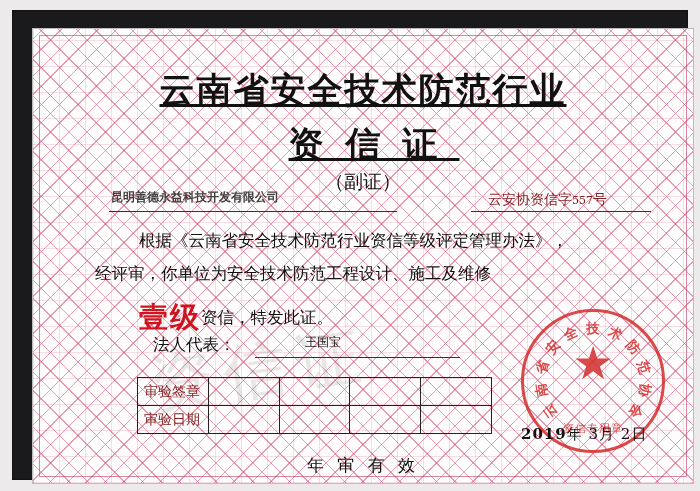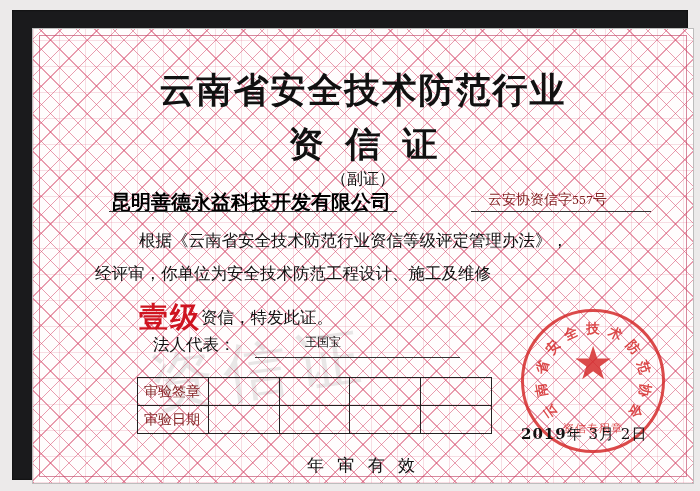--- a/index.html
+++ b/index.html
@@ -47,38 +47,39 @@
     white-space:nowrap;
     pointer-events:none;
   }
   .content{position:absolute;left:0;top:0;right:0;bottom:0;}
 
   .title1,.title2{
     text-align:center;
     font-family:"DejaVu Serif","Liberation Serif",serif;
     font-weight:bold;
     color:#111;
+    text-decoration:underline;
   }
   .title1{
     position:absolute;left:0;right:0;top:38px;
     font-size:35px;letter-spacing:2px;
   }
   .title2{
     position:absolute;left:0;right:0;top:92px;
     font-size:35px;letter-spacing:22px;
     text-indent:22px;
   }
   .subtitle{
     position:absolute;left:0;right:0;top:140px;
-    text-align:center;font-size:16px;color:#111;
+    text-align:center;font-size:19px;color:#111;
     font-family:"DejaVu Serif","Liberation Serif",serif;
   }
   .company{
     position:absolute;left:78px;top:160px;
-    font-size:20px;color:#000000;font-weight:bold;
+    font-size:12px;color:#404040;font-weight:bold;
     font-family:"DejaVu Serif","Liberation Serif",serif;
   }
   .company-underline{
     position:absolute;left:76px;top:182px;width:288px;height:1px;background:#333;
   }
   .certno{
     position:absolute;left:440px;top:162px;
     font-size:14px;color:#7f1d1d;
     font-family:"DejaVu Serif","Liberation Serif",serif;
     margin-left:15px;

